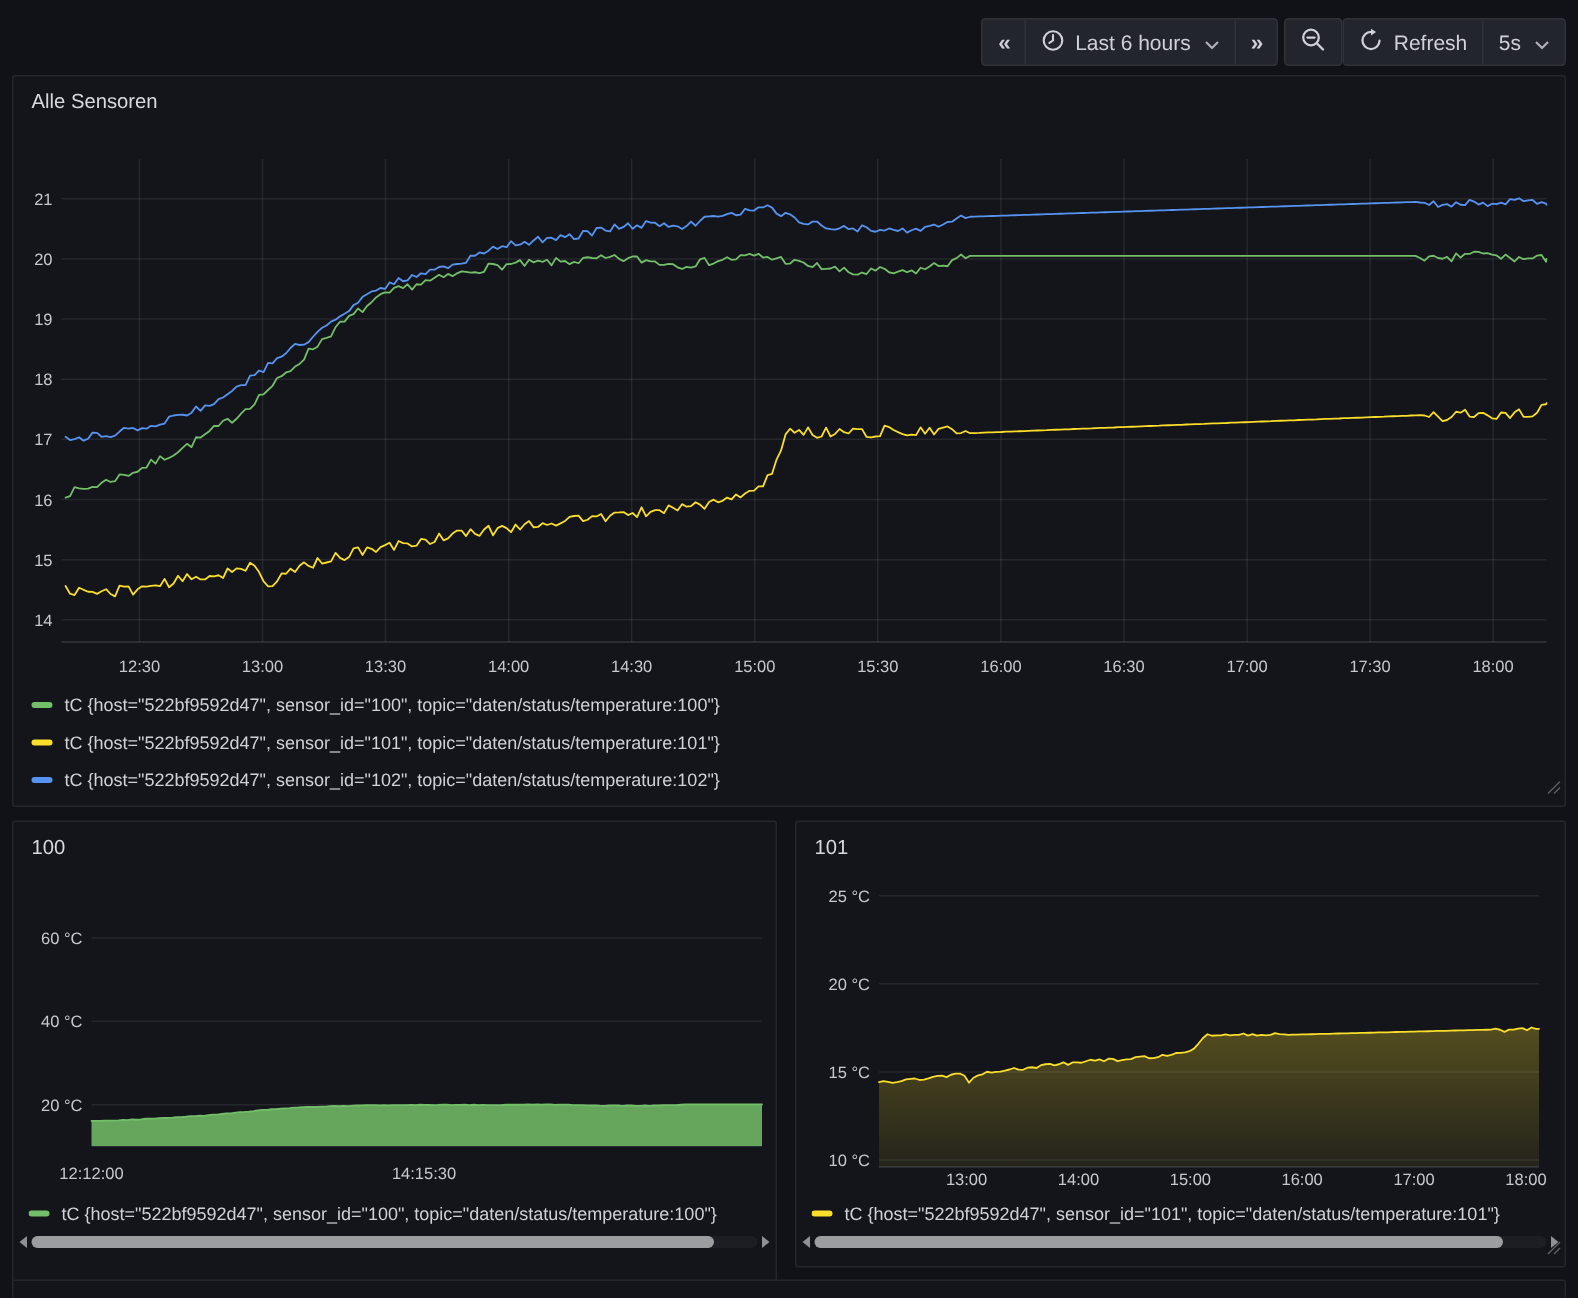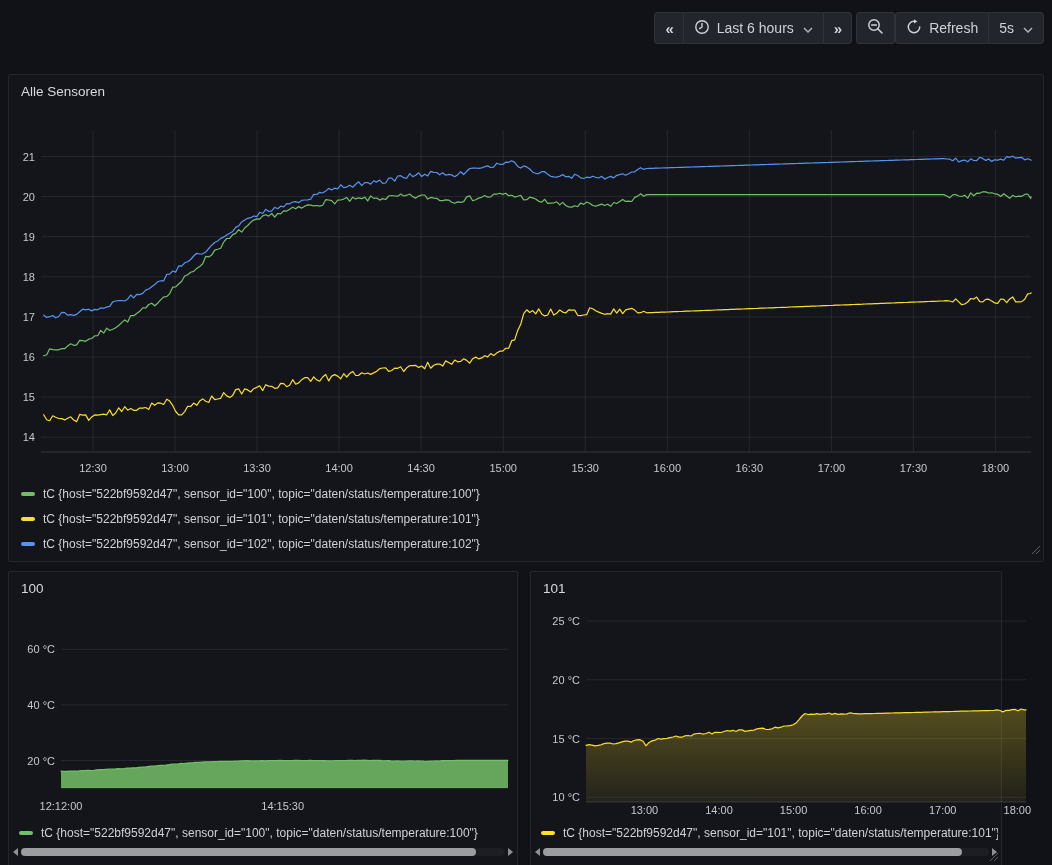--- a/index.html
+++ b/index.html
@@ -10,26 +10,26 @@
   .btn-group{display:flex;align-items:stretch;background:#22252b;border:1px solid #2f3237;
              border-radius:3px;height:32px;box-sizing:border-box;overflow:hidden;}
   .tbtn{display:flex;align-items:center;gap:7px;padding:0 10px;font-size:14px;font-weight:500;
         color:#d0d1d6;cursor:pointer;white-space:nowrap;}
   .tb-div{width:1px;background:#2f3237;}
   .chev-glyph{font-size:15px;font-weight:700;letter-spacing:-1px;}
   .ml4{margin-left:4px;} .ml10{}
   .caret{margin-left:2px;display:inline-block;}
   
   .panel{position:absolute;background:#14151a;border:1px solid #24262d;border-radius:2px;
-         box-sizing:border-box;margin-top:24px;}
+         box-sizing:border-box;}
   .panel-title{position:absolute;top:9px;left:12px;font-size:13.5px;font-weight:500;
                color:#d8d9df;cursor:pointer;}
   #panel-main{left:8px;top:50px;width:1036px;height:488px;}
   #panel-100{left:8px;top:547px;width:510px;height:386px;}
-  #panel-101{left:530px;top:547px;width:472px;height:298px;}
+  #panel-101{left:530px;top:547px;width:514px;height:298px;}
   #panel-102{left:8px;top:853px;width:1036px;height:60px;}
   .chart{position:absolute;left:0;}
   #chart-main{top:55px;}
   #chart-p100{top:40px;}
   #chart-p101{top:35px;}
   svg text{font-family:"Liberation Sans",sans-serif;font-size:11px;fill:#c7c8cd;}
   
   .legend{position:absolute;font-size:12px;color:#d0d1d7;}
   #legend-main{left:12px;top:406px;}
   .legend-row{display:flex;align-items:center;height:25px;cursor:pointer;white-space:nowrap;}

